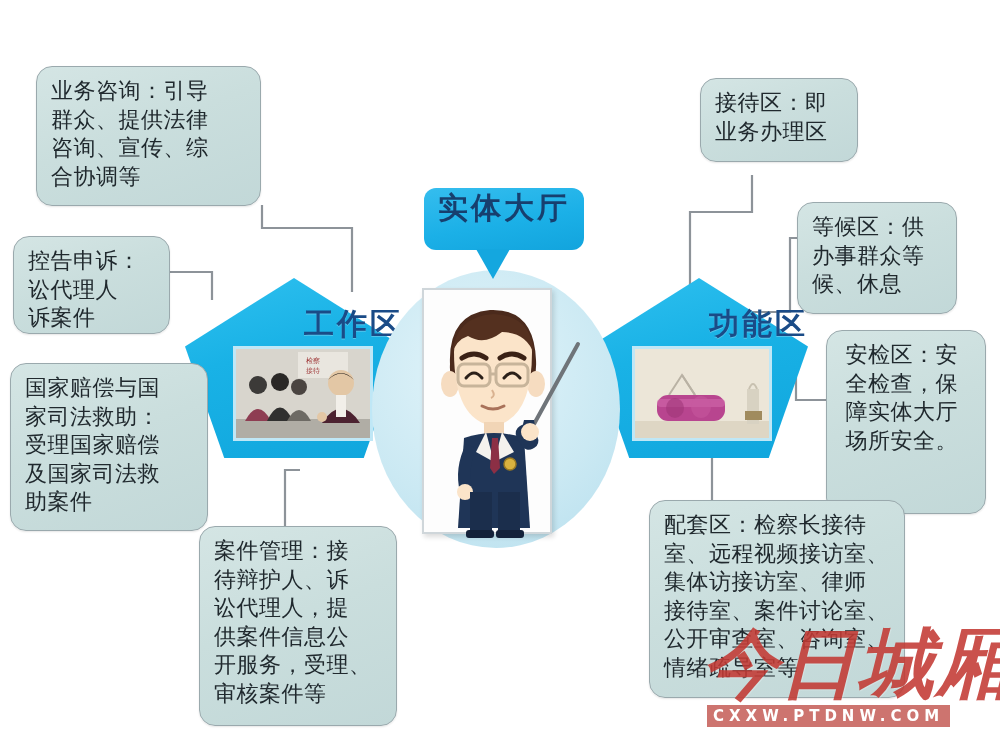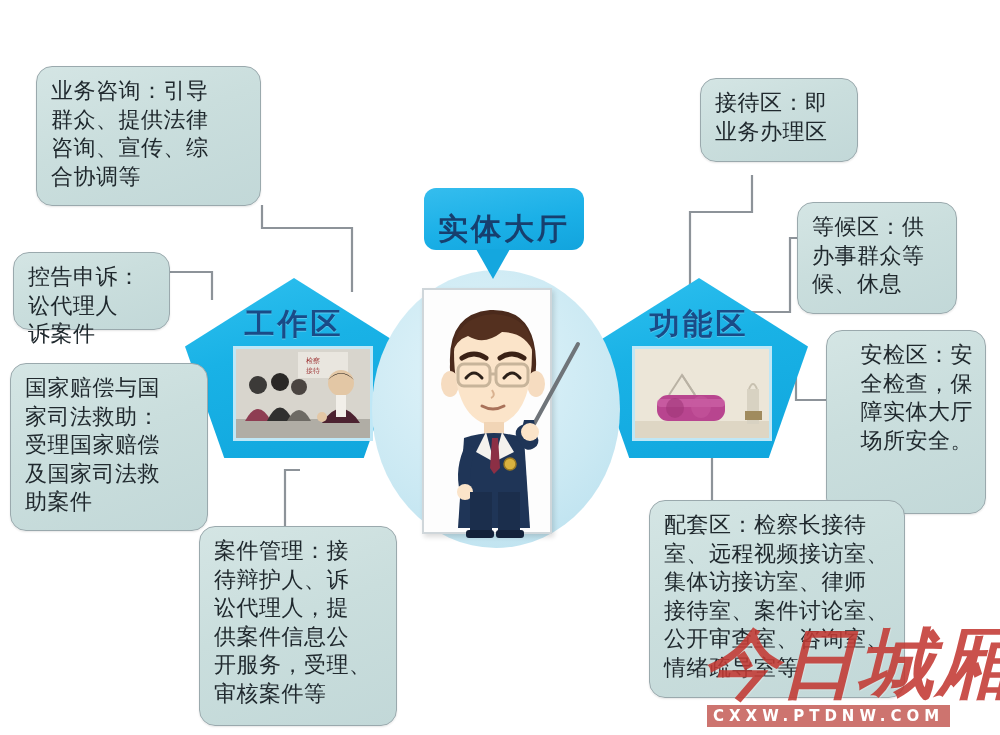--- a/index.html
+++ b/index.html
@@ -34,21 +34,21 @@
   .callout {
     position: absolute;
     box-sizing: border-box;
     background: linear-gradient(160deg, #d4e5e4 0%, #cadedd 45%, #c2d8d8 100%);
     border: 1.6px solid #9aa9ad;
     border-radius: 16px;
     color: #20292e;
     font-size: 22px;
     line-height: 1.30;
     letter-spacing: 0.5px;
-    padding: 10px 12px 8px 14px;
+    padding: 10px 27px 8px 14px;
     z-index: 4;
     box-shadow: 0 1px 2px rgba(0,0,0,0.10);
     font-weight: 500;
   }
   .callout .ln { display: block; white-space: pre; }
 
   
   .pentagon-wrap {
     position: absolute;
     z-index: 3;
@@ -56,21 +56,21 @@
   .pentagon {
     position: absolute;
     left: 0; top: 0;
     width: 100%; height: 100%;
     background: linear-gradient(165deg, #2fc0ef 0%, #19b2e6 40%, #10a6dd 100%);
     clip-path: polygon(50% 0%, 100% 38%, 82% 100%, 18% 100%, 0% 38%);
   }
   .pentagon-label {
     position: absolute;
     width: 100%;
-    text-align: center;
+    text-align: right;
     font-size: 30px;
     font-weight: bold;
     color: #1a4b87;
     letter-spacing: 3px;
     text-shadow: 0 1px 0 rgba(255,255,255,0.25);
     z-index: 2;
   }
   .pentagon-photo {
     position: absolute;
     z-index: 2;
@@ -103,21 +103,21 @@
     z-index: 4;
   }
 
   
   .title-bubble {
     position: absolute;
     background: linear-gradient(170deg, #35bdee 0%, #1bb0e7 55%, #12a4dd 100%);
     border-radius: 12px;
     z-index: 6;
     display: flex;
-    align-items: flex-end;
+    align-items: flex-start;
     justify-content: center;
   }
   .title-bubble span {
     font-size: 30px;
     font-weight: bold;
     color: #173f6e;
     letter-spacing: 3px;
   }
   .title-tail {
     position: absolute;
@@ -290,21 +290,21 @@
   </div>
   <div class="title-tail" style="left:476px; top:249px;"></div>
 
   <div class="callout" style="left:36px; top:66px; width:225px; height:140px;">
     <span class="ln">业务咨询：引导</span>
     <span class="ln">群众、提供法律</span>
     <span class="ln">咨询、宣传、综</span>
     <span class="ln">合协调等</span>
   </div>
 
-  <div class="callout" style="left:13px; top:252px; width:157px; height:78px;">
+  <div class="callout" style="left:13px; top:236px; width:157px; height:98px;">
     <span class="ln">控告申诉：</span>
     <span class="ln">讼代理人</span>
     <span class="ln">诉案件</span>
   </div>
 
   <div class="callout" style="left:10px; top:363px; width:198px; height:168px;">
     <span class="ln">国家赔偿与国</span>
     <span class="ln">家司法救助：</span>
     <span class="ln">受理国家赔偿</span>
     <span class="ln">及国家司法救</span>

